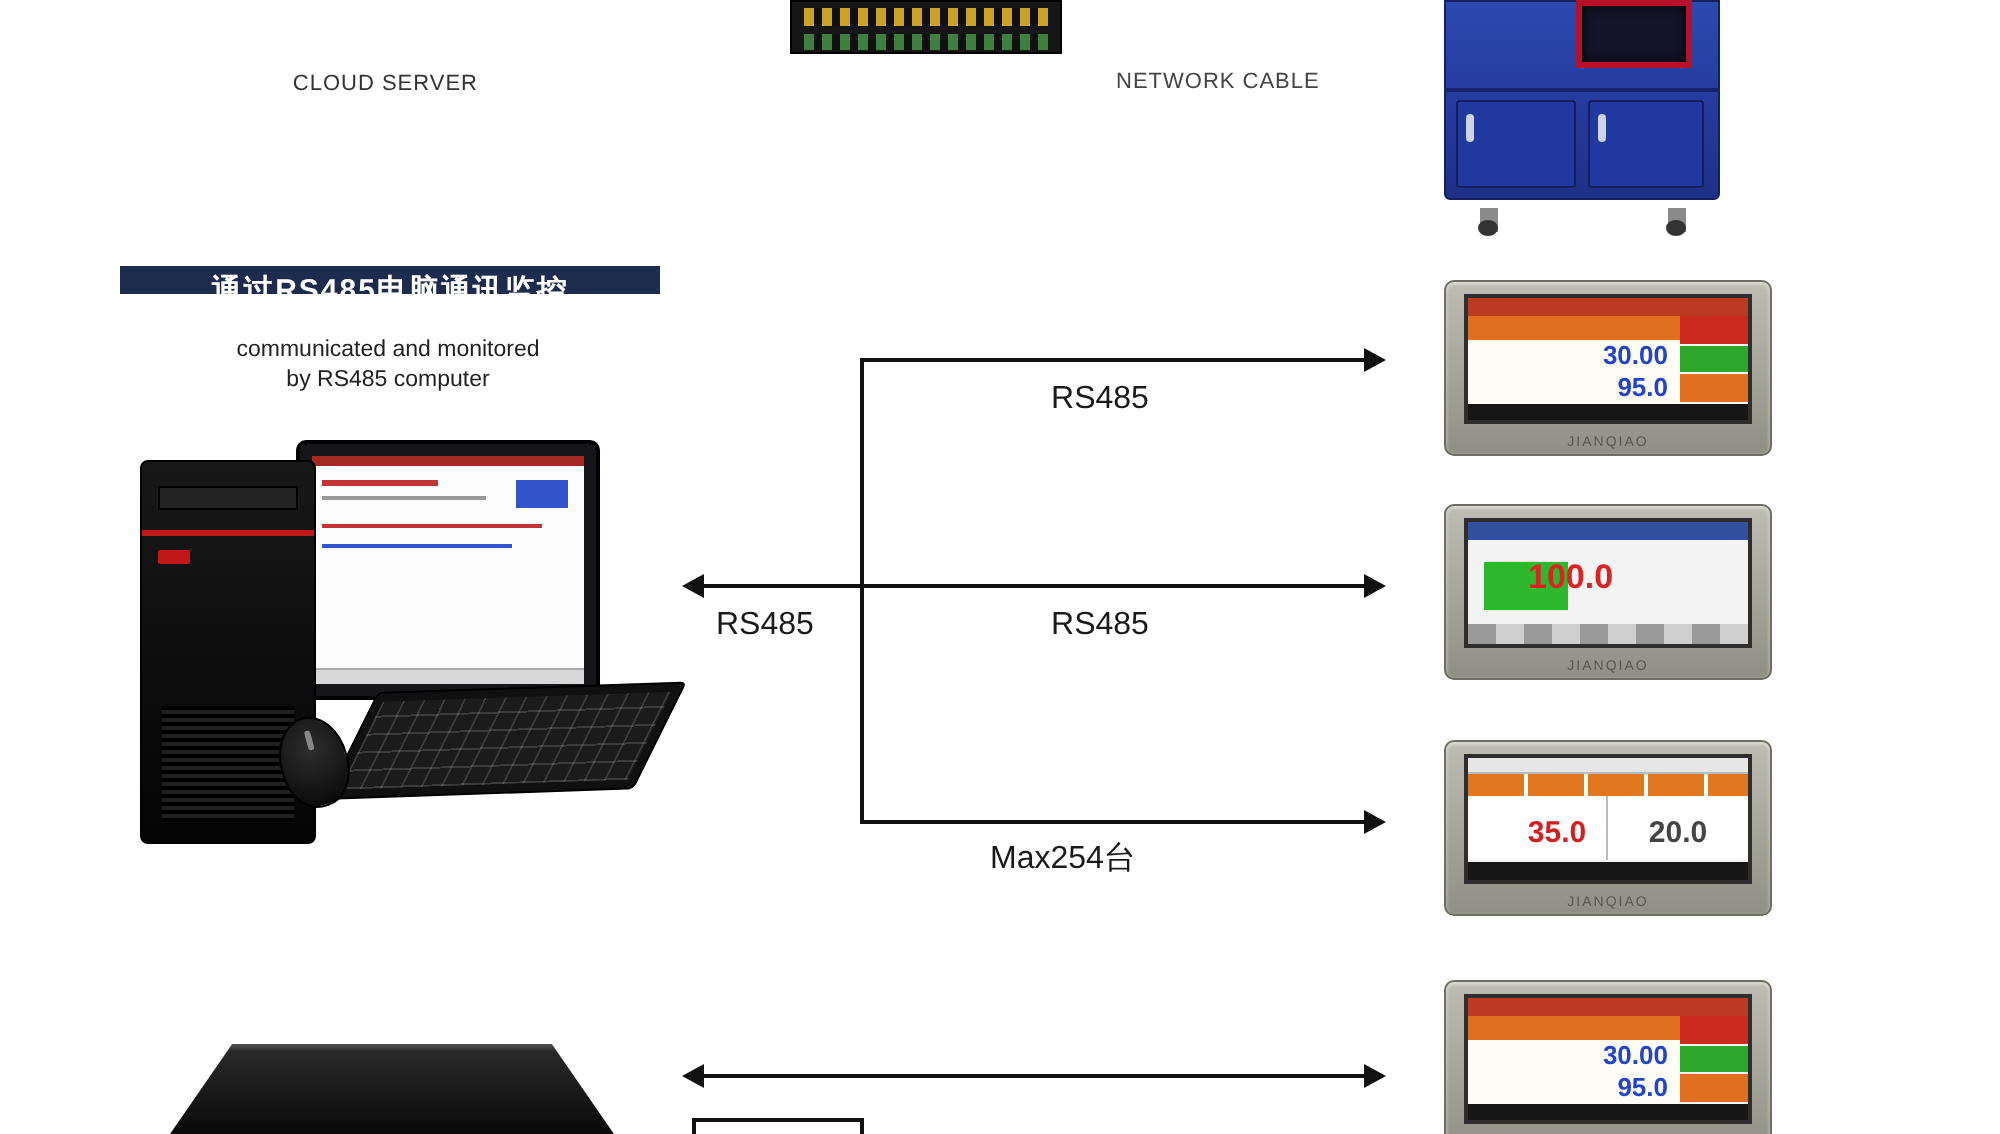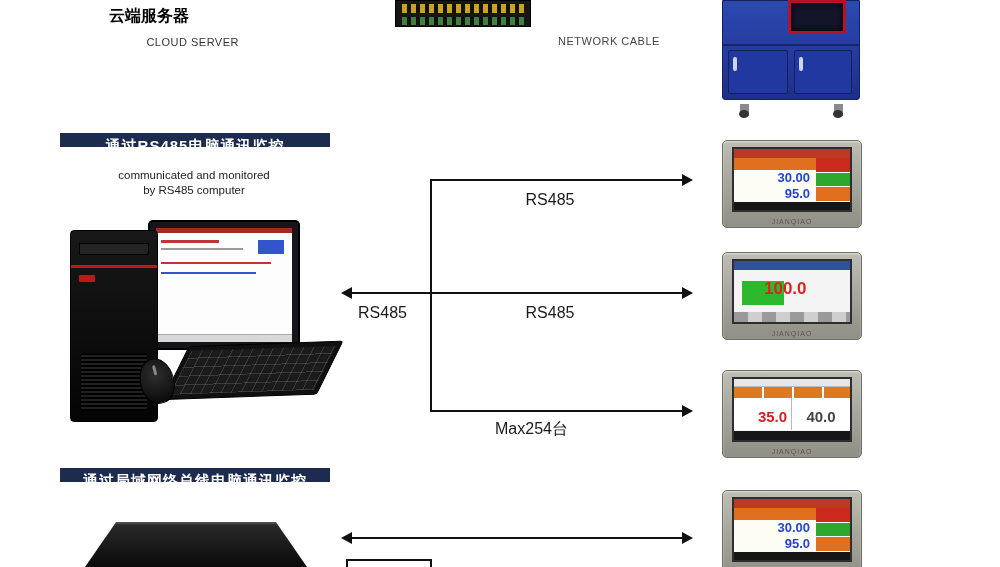--- a/index.html
+++ b/index.html
@@ -45,21 +45,21 @@
       background:#14142a; border:3px solid #b5122a; box-shadow:inset 0 0 6px #000; }
   .chamber .divider { position:absolute; left:4px; right:10px; top:44px; height:2px; background:#16246b; }
   .chamber .door { position:absolute; top:50px; height:44px; background:#2038a0; border:1px solid #131f5e; border-radius:2px; }
   .chamber .door.l { left:10px; width:60px; }
   .chamber .door.r { left:76px; width:58px; }
   .chamber .handle { position:absolute; top:6px; left:4px; width:4px; height:14px; background:#cfd3e6; border-radius:2px; }
   .chamber .caster { position:absolute; bottom:2px; width:9px; height:12px; background:#8a8a8a; }
   .chamber .caster:after { content:""; position:absolute; left:-1px; bottom:-2px; width:10px; height:8px; background:#333; border-radius:50%; }
 
   
-  .panel { position:absolute; left:722px; width:140px; height:88px;
+  .panel { position:absolute; left:722px; width:164px; height:88px;
       background:linear-gradient(180deg,#bdbdb3,#8f8f85); border:1px solid #6e6e64; border-radius:5px;
       box-shadow:inset 0 1px 2px rgba(255,255,255,.55); }
   .panel .screen { position:absolute; left:9px; top:6px; right:9px; bottom:15px; background:#f4f4f4;
       border:2px solid #2e2e2e; overflow:hidden; }
   .panel .brand { position:absolute; bottom:2px; left:0; width:100%; text-align:center;
       font-size:7px; color:#5b564e; letter-spacing:1px; }
   
   .t1 .title { height:9px; background:#bb3a22; }
   .t1 .main { position:absolute; left:0; right:34px; top:9px; bottom:8px; background:#fdfdf6; }
   .t1 .row-orange { height:12px; background:#e07020; }
@@ -120,21 +120,20 @@
   .switch-bottom { left:85px; top:522px; width:222px; height:45px;
       background:linear-gradient(180deg,#2c2c2c,#0a0a0a);
       clip-path:polygon(14% 0,86% 0,100% 100%,0 100%);
       box-shadow:inset 0 2px 2px rgba(255,255,255,.18); }
 </style>
 </head>
 <body>
 
 <div class="canvas">
 
-  <div class="abs cloud-cn">云端服务器</div>
   <div class="abs cloud-en">CLOUD SERVER</div>
   <div class="abs netcable">NETWORK CABLE</div>
 
   <div class="abs switch-top">
     <div class="ports1"></div>
     <div class="ports2"></div>
   </div>
 
   <div class="abs chamber">
     <div class="body"></div>
@@ -225,28 +224,27 @@
   </div>
 
   <div class="panel t3" style="top:370px">
     <div class="screen">
       <div class="title"></div>
       <div class="hdr"></div>
       <div class="half l">
         <div class="v">35.0</div>
       </div>
       <div class="half r">
-        <div class="v">40.0</div>
+        <div class="v">20.0</div>
       </div>
       <div class="foot"></div>
     </div>
     <div class="brand">JIANQIAO</div>
   </div>
 
-  <div class="abs banner banner2">通过局域网络总线电脑通讯监控</div>
 
   <div class="abs switch-bottom"></div>
 
   <div class="hline" style="left:352px; top:537px; width:330px;"></div>
   <div class="arr-l" style="left:341px; top:532px;"></div>
   <div class="arr-r" style="left:682px; top:532px;"></div>
   <div class="hline" style="left:346px; top:559px; width:86px;"></div>
   <div class="vline" style="left:346px; top:559px; height:9px;"></div>
   <div class="vline" style="left:430px; top:559px; height:9px;"></div>
 

